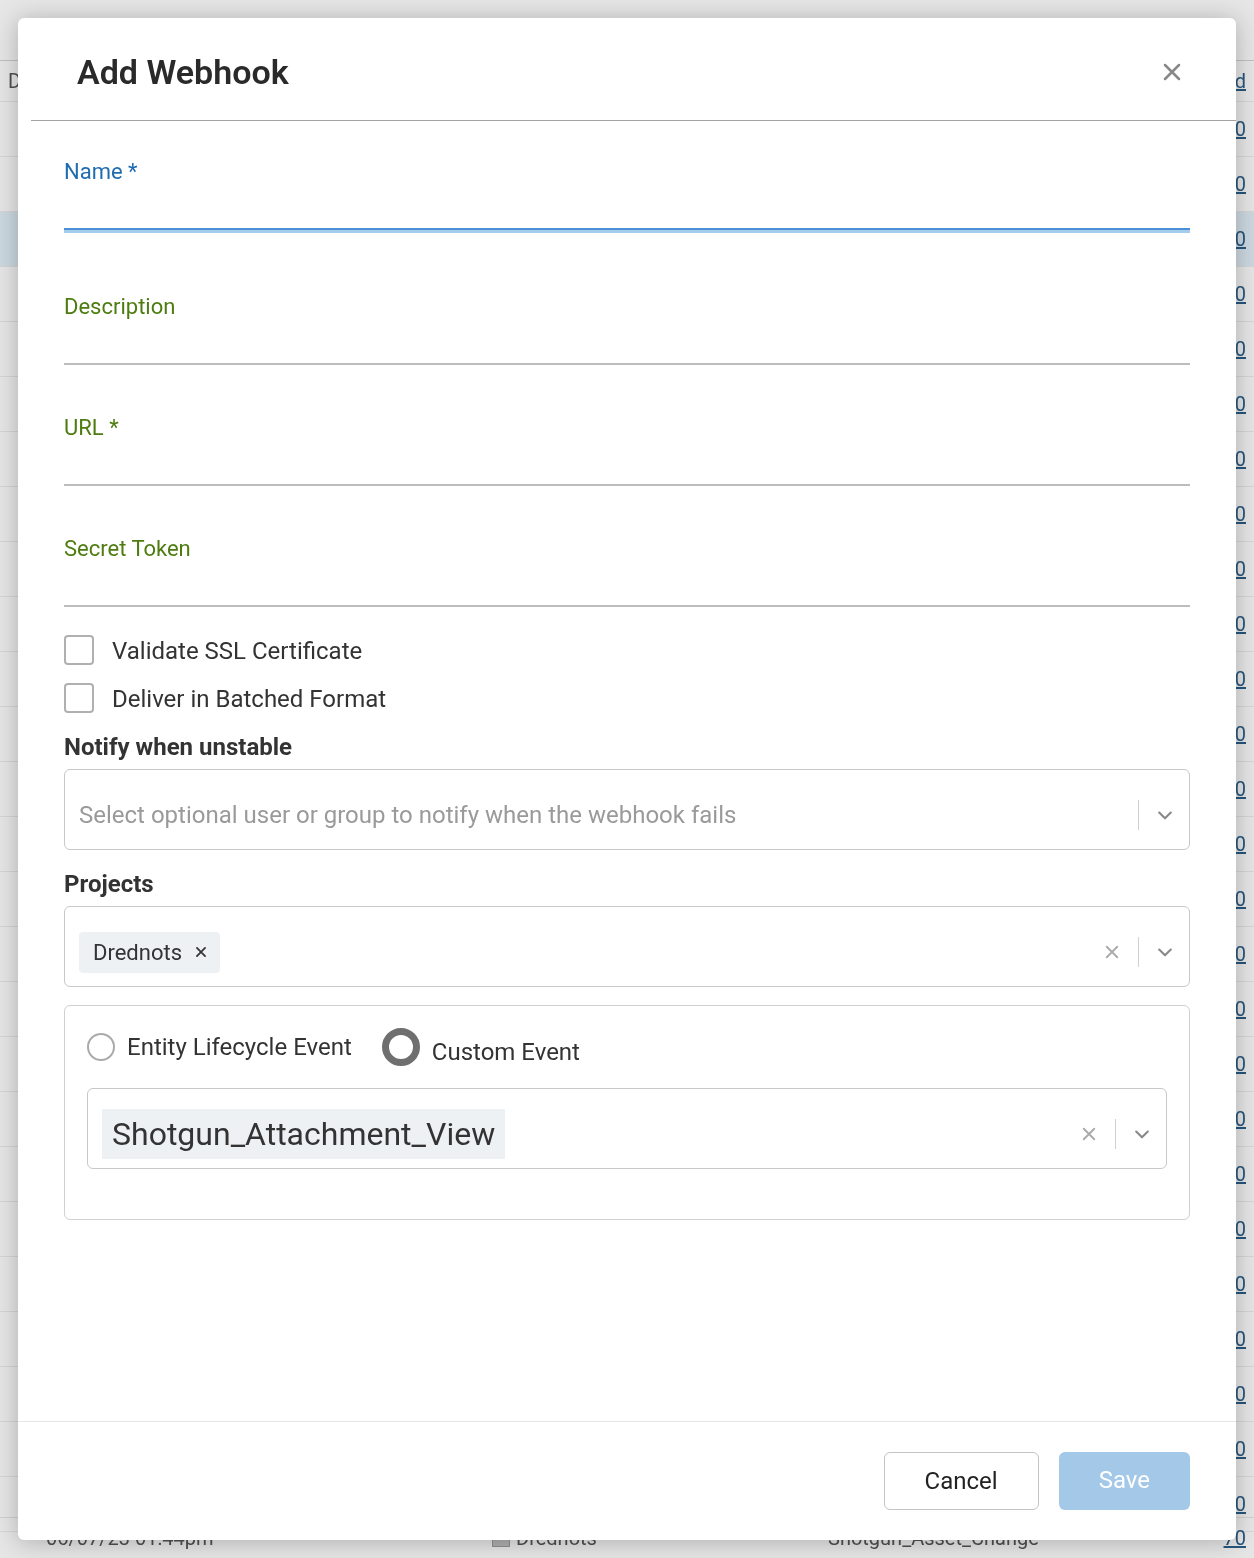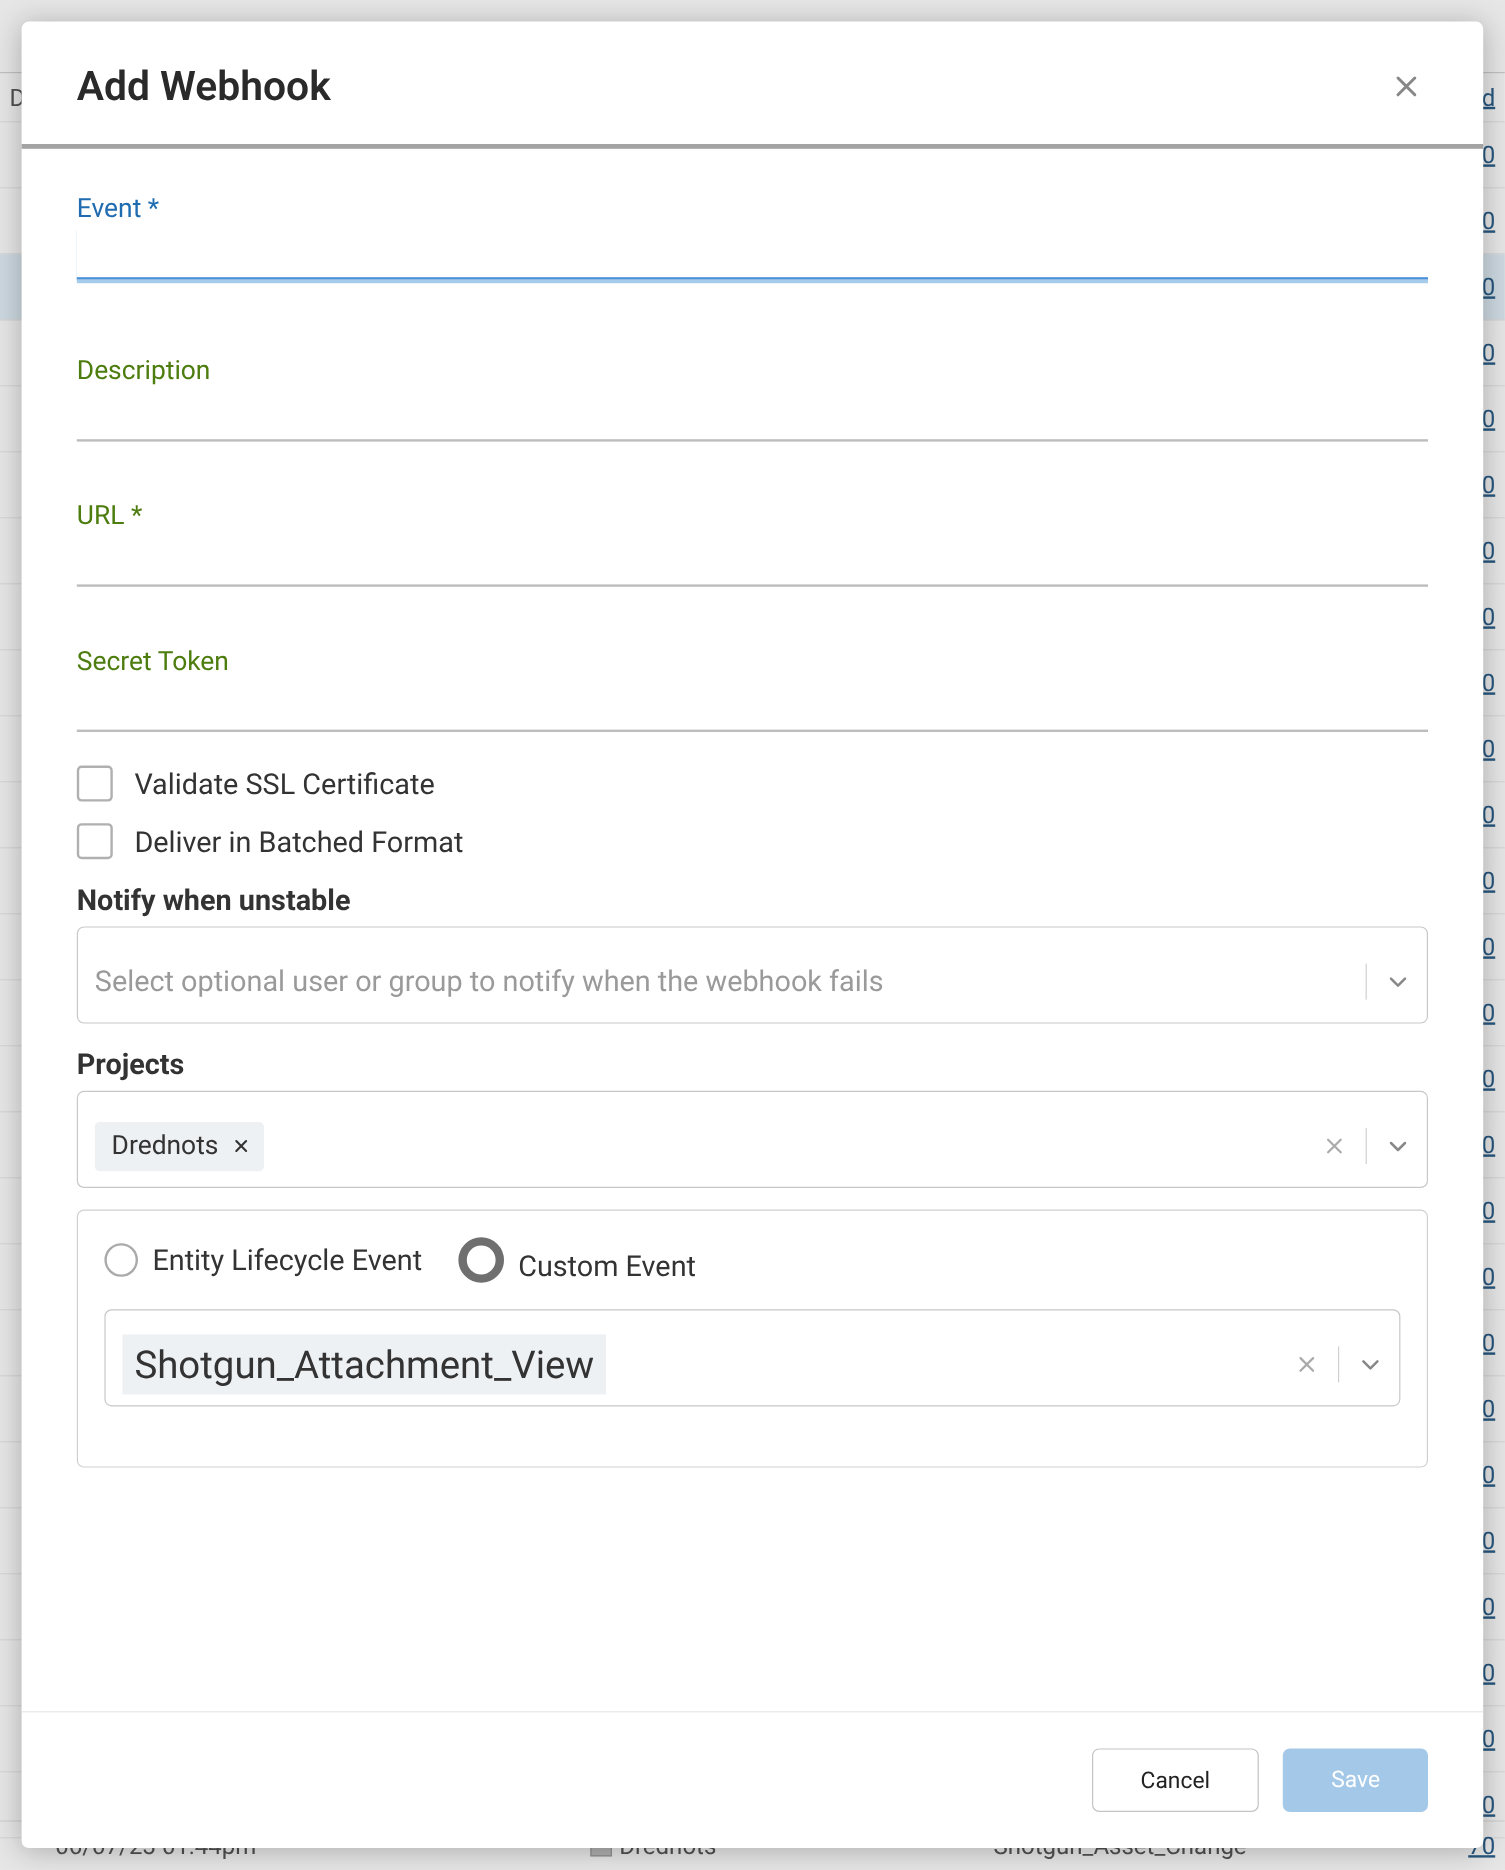--- a/index.html
+++ b/index.html
@@ -64,21 +64,22 @@
     box-shadow: 0 2px 24px rgba(0,0,0,0.25);
     display: flex;
     flex-direction: column;
   }
 
   .modal-header {
     display: flex;
     align-items: center;
     justify-content: space-between;
     padding: 34px 46px 28px 46px;
-    border-bottom: 4px solid #a3a3a3;
+    border-bottom: 1px solid #a3a3a3;
+    margin-left: 13px;
   }
   .modal-title {
     font-size: 34px;
     font-weight: 600;
     color: #2a2a2a;
   }
   .close-btn {
     width: 36px; height: 36px;
     display:flex; align-items:center; justify-content:center;
     color: #8a8a8a;
@@ -214,21 +215,21 @@
   .event-inner-select { margin-top: 22px; }
 
   .modal-footer {
     border-top: 1px solid #e6e6e6;
     padding: 30px 46px;
     display:flex;
     justify-content:flex-end;
     gap: 20px;
   }
   .btn {
-    font-size: 19px;
+    font-size: 24px;
     padding: 14px 40px;
     border-radius: 6px;
     cursor:pointer;
     border: 1px solid transparent;
   }
   .btn-secondary {
     background:#fff;
     border-color:#c4c4c4;
     color:#222;
   }
@@ -431,21 +432,21 @@
         <svg width="24" height="24" viewBox="0 0 24 24" stroke="#888" stroke-width="2.5" fill="none" stroke-linecap="round">
           <path d="M5 5 L19 19 M19 5 L5 19"></path>
         </svg>
       </span>
     </div>
   </div>
 
   <div class="modal-body">
 
     <div class="field focused first-field">
-      <div class="field-label">Event *</div>
+      <div class="field-label">Name *</div>
       <input class="line-input" type="text" value="" style="">
     </div>
 
     <div class="field" style="margin-top:64px;">
       <div class="field-label">Description</div>
       <input class="line-input" type="text" value="" style="">
     </div>
 
     <div class="field" style="margin-top:50px;">
       <div class="field-label">URL *</div>

